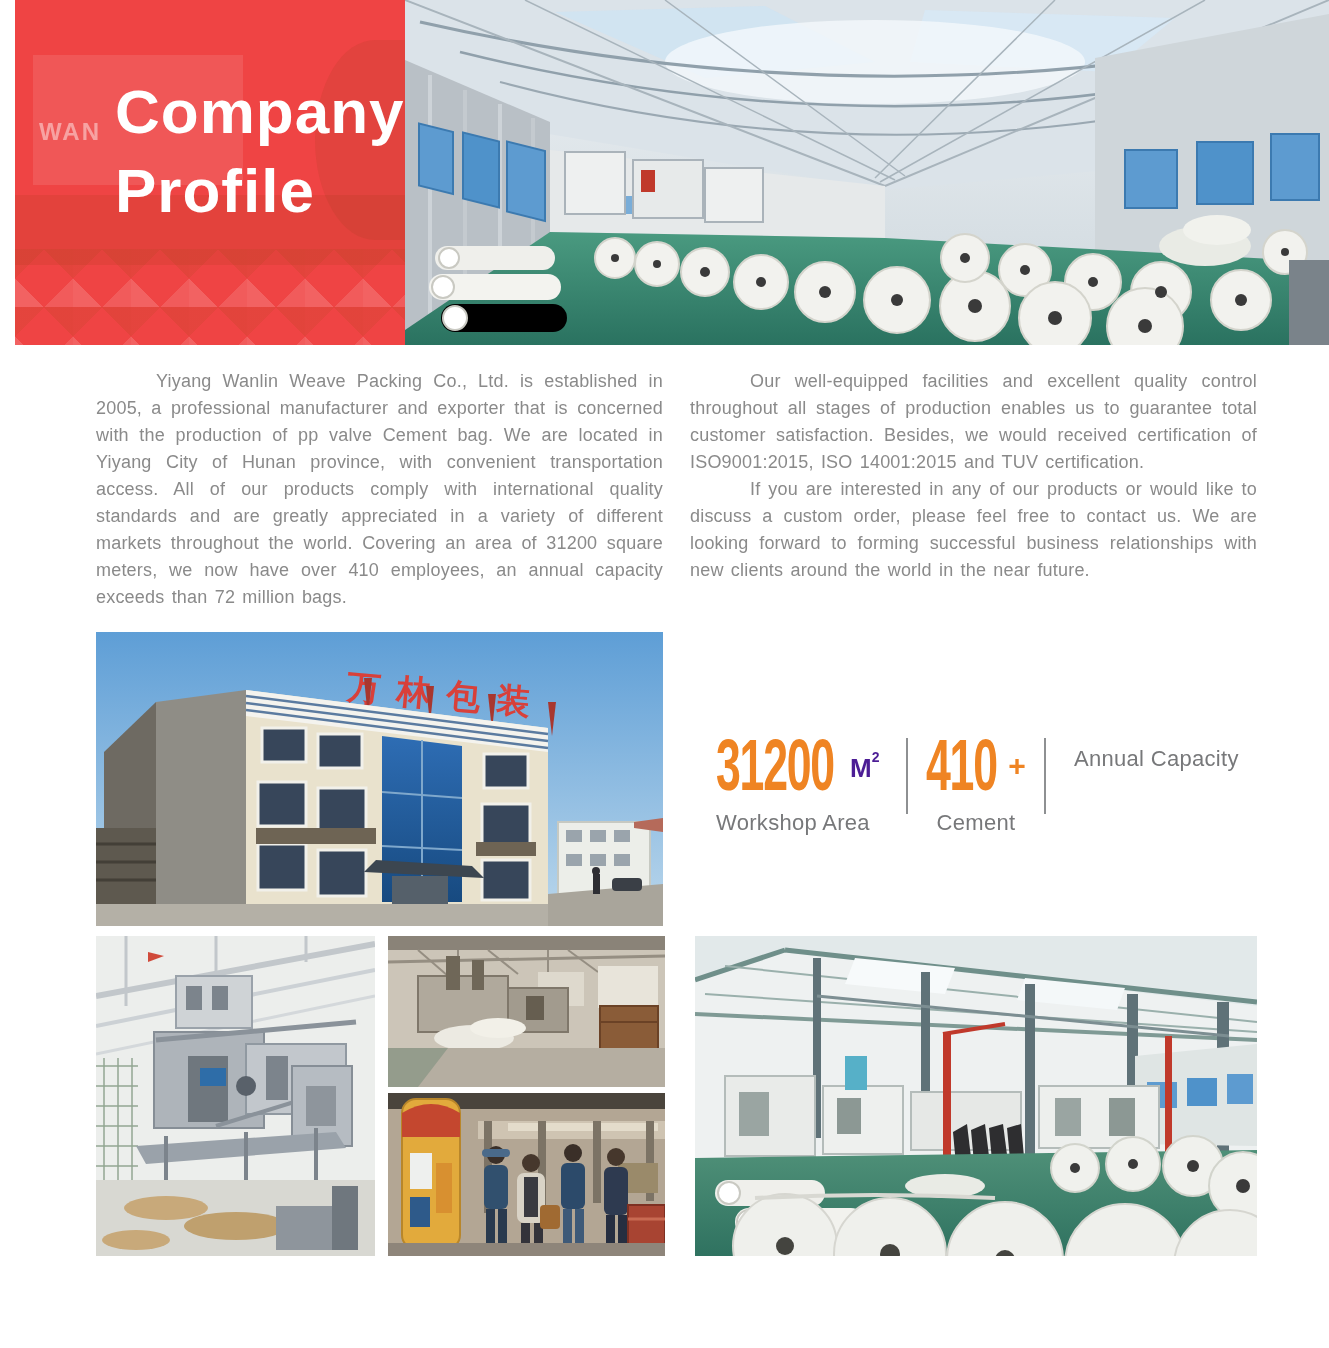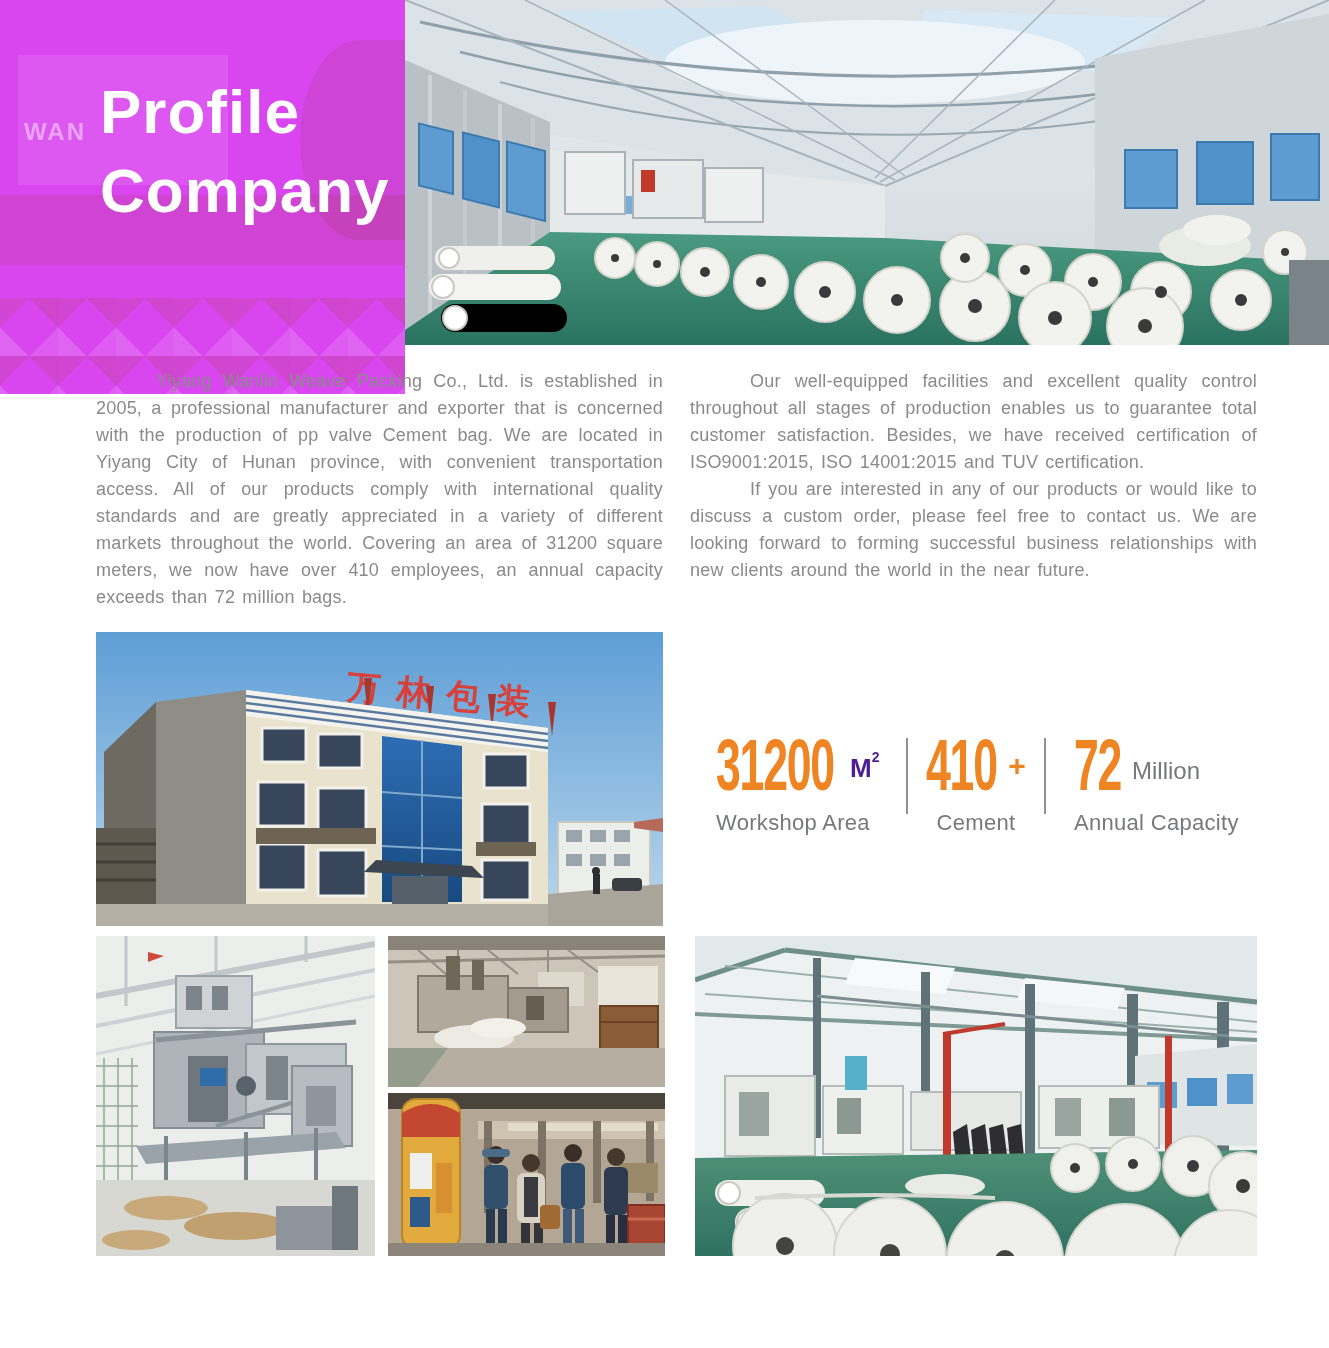--- a/index.html
+++ b/index.html
@@ -1,21 +1,21 @@
 <!DOCTYPE html>
 <html><head>
 <meta charset="utf-8">
 <style>
   html,body{margin:0;padding:0;background:#ffffff;}
   .page{position:relative;width:1329px;height:1348px;background:#ffffff;overflow:hidden;
         font-family:"Liberation Sans", sans-serif;}
 
   
   .banner{position:absolute;left:0;top:0;width:1329px;height:345px;}
-  .title-block{position:absolute;left:0;top:0;width:405px;height:394px;background:#d946ef;overflow:hidden;}
+  .title-block{position:absolute;left:15px;top:0;width:405px;height:345px;background:#ef4444;overflow:hidden;}
   .tb-shape-sign{position:absolute;left:18px;top:55px;width:210px;height:130px;background:rgba(255,255,255,0.10);}
   .tb-shape-desk{position:absolute;left:0;top:195px;width:405px;height:70px;background:rgba(140,60,5,0.12);}
   .tb-shape-plant{position:absolute;left:300px;top:40px;width:120px;height:200px;background:rgba(120,60,10,0.10);border-radius:50% 0 0 50%;}
   .tb-wan{position:absolute;left:24px;top:118px;color:rgba(255,255,255,0.45);font-weight:bold;
           font-size:24px;letter-spacing:2px;}
   .tb-mosaic{position:absolute;left:0;bottom:0;width:405px;height:96px;
       background-image:
         linear-gradient(45deg, rgba(255,255,255,0.16) 25%, transparent 25%),
         linear-gradient(-45deg, rgba(255,255,255,0.12) 25%, transparent 25%),
         linear-gradient(45deg, transparent 75%, rgba(150,70,10,0.14) 75%),
@@ -68,22 +68,22 @@
 <div class="page">
 
   <div class="banner">
     <div class="title-block">
       <div class="tb-shape-sign"></div>
       <div class="tb-shape-plant"></div>
       <div class="tb-shape-desk"></div>
       <div class="tb-wan">WAN</div>
       <div class="tb-mosaic"></div>
       <div class="page-title">
+        <div>Company</div>
         <div>Profile</div>
-        <div>Company</div>
       </div>
     </div>
 
     <div class="banner-photo photo-frame">
       <svg width="924" height="345" viewBox="0 0 924 345" preserveAspectRatio="none">
         <defs>
           <linearGradient id="floorg" x1="0" y1="0" x2="0" y2="1">
             <stop offset="0" stop-color="#4a9a80"></stop>
               <stop offset="1" stop-color="#2a7260"></stop>
           </linearGradient>
@@ -182,21 +182,21 @@
         <ellipse cx="812" cy="230" rx="34" ry="15" fill="#f1f2ed"></ellipse>
         <rect x="884" y="260" width="40" height="85" fill="#7a838a"></rect>
       </svg>
     </div>
   </div>
 
   <div class="intro-col intro-left">
     <p>Yiyang Wanlin Weave Packing Co., Ltd. is established in 2005, a professional manufacturer and exporter that is concerned with the production of pp valve Cement bag. We are located in Yiyang City of Hunan province, with convenient transportation access. All of our products comply with international quality standards and are greatly appreciated in a variety of different markets throughout the world. Covering an area of 31200 square meters, we now have over 410 employees, an annual capacity exceeds than 72 million bags.</p>
   </div>
   <div class="intro-col intro-right">
-    <p>Our well-equipped facilities and excellent quality control throughout all stages of production enables us to guarantee total customer satisfaction. Besides, we have received certification of ISO9001:2015, ISO 14001:2015 and TUV certification.</p>
+    <p>Our well-equipped facilities and excellent quality control throughout all stages of production enables us to guarantee total customer satisfaction. Besides, we would received certification of ISO9001:2015, ISO 14001:2015 and TUV certification.</p>
     <p>If you are interested in any of our products or would like to discuss a custom order, please feel free to contact us. We are looking forward to forming successful business relationships with new clients around the world in the near future.</p>
   </div>
 
   <div class="building-photo photo-frame">
     <svg width="567" height="294" viewBox="0 0 567 294" preserveAspectRatio="none">
       <defs>
         <linearGradient id="skyg" x1="0" y1="0" x2="0" y2="1">
           <stop offset="0" stop-color="#5e9ed6"></stop>
             <stop offset="1" stop-color="#bcd8ec"></stop>
         </linearGradient>
@@ -280,24 +280,20 @@
     <div class="vdiv"></div>
     <div class="stat s1">
       <div class="stat-top">
         <span class="num-box"><span class="num">410</span></span>
         <span class="unit-plus">+</span>
       </div>
       <div class="stat-label">Cement</div>
     </div>
     <div class="vdiv"></div>
     <div class="stat s2">
-      <div class="stat-top">
-        <span class="num-box"><span class="num">72</span></span>
-        <span class="unit-million">Million</span>
-      </div>
       <div class="stat-label">Annual Capacity</div>
     </div>
   </div>
 
   <div class="g-left photo-frame">
     <svg width="279" height="320" viewBox="0 0 279 320" preserveAspectRatio="none">
       <rect width="279" height="320" fill="#eceeec"></rect>
 
       <line x1="0" y1="60" x2="279" y2="8" stroke="#c2c7cb" stroke-width="6"></line>
       <line x1="0" y1="90" x2="279" y2="34" stroke="#ccd1d5" stroke-width="4"></line>

